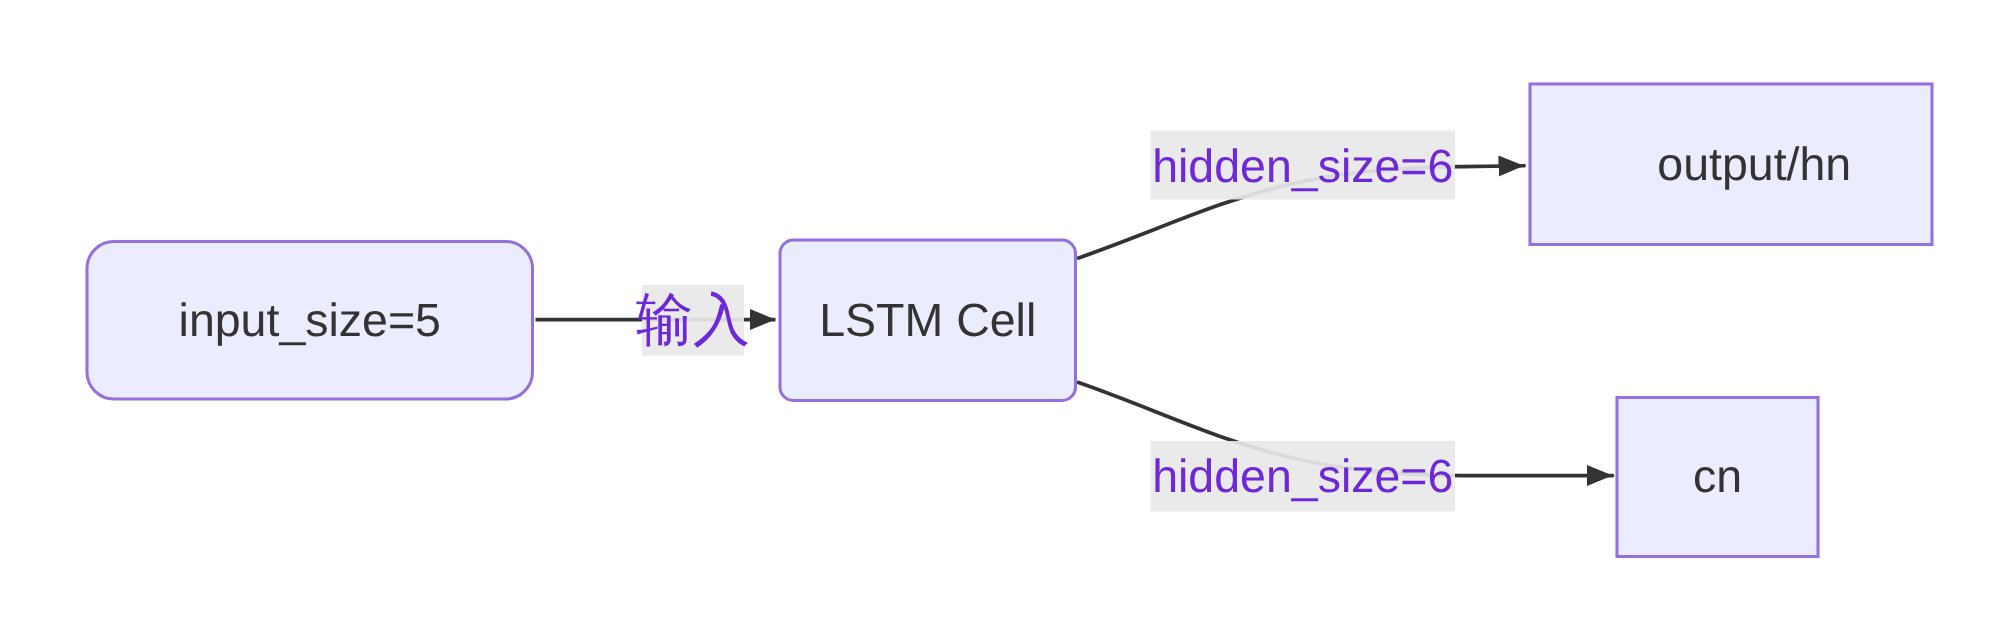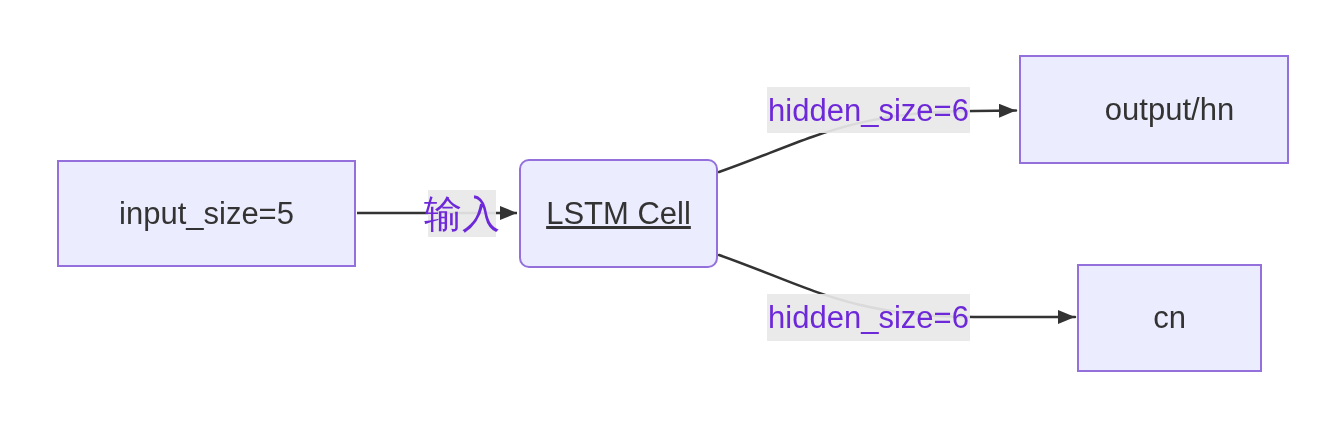--- a/index.html
+++ b/index.html
@@ -31,26 +31,25 @@
     color: #333333;
     font-size: 31px;
     display: flex;
     align-items: center;
     justify-content: center;
     text-align: center;
     white-space: nowrap;
   }
   .node.rounded {
     border-radius: 10px;
-    text-decoration: underline;
   }
-  .node-input  { left: 57px;   top: 160px; width: 299px; height: 107px; }
+  .node-input  { left: 57px;   top: 160px; width: 299px; height: 107px; border-radius: 19px; }
   .node-lstm   { left: 519px;  top: 159px; width: 199px; height: 109px; }
   .node-output { left: 1019px; top: 55px;  width: 270px; height: 109px; padding-left: 31px; }
-  .node-cn     { left: 1077px; top: 264px; width: 185px; height: 108px; }
+  .node-cn     { left: 1077px; top: 264px; width: 136px; height: 108px; }
   .edge-label {
     position: absolute;
     box-sizing: border-box;
     background: rgba(232, 232, 232, 0.92);
     color: #6d28d9;
     font-size: 31px;
     display: flex;
     align-items: center;
     justify-content: center;
     white-space: nowrap;

